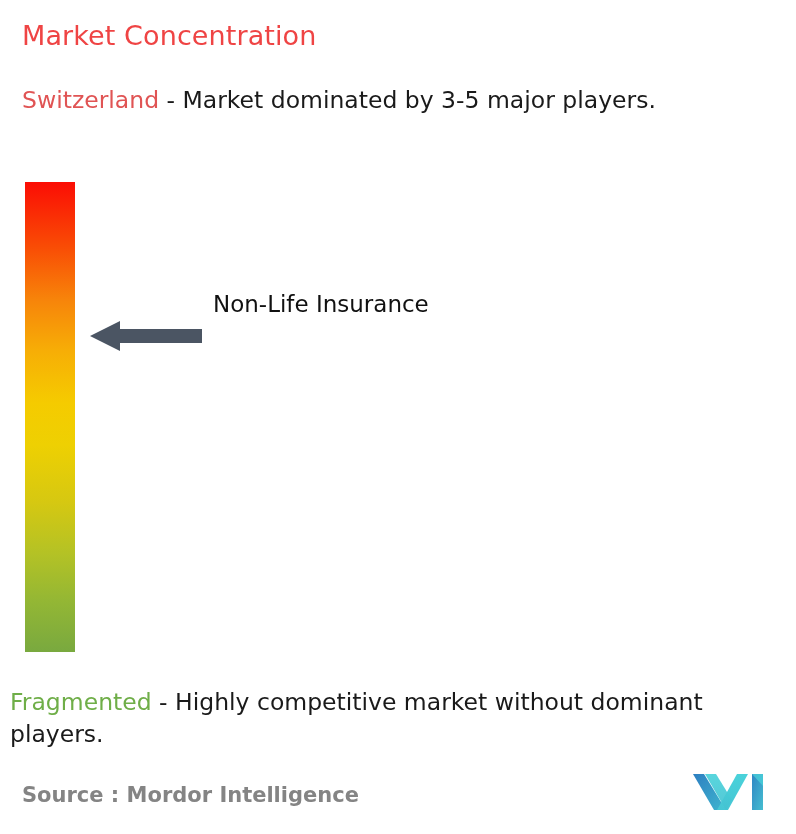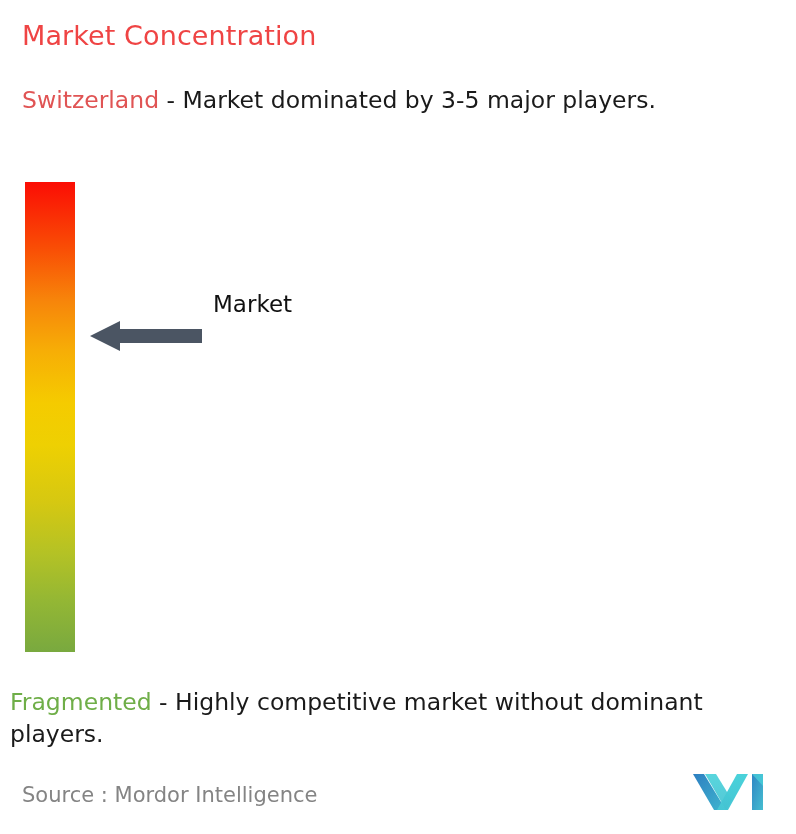--- a/index.html
+++ b/index.html
@@ -107,21 +107,21 @@
     color: #6fae48;
   }
 
   
   .source-line {
     position: absolute;
     left: 22px;
     top: 783px;
     font-size: 21px;
     color: #848484;
-    font-weight: 400;
+    font-weight: 700;
     white-space: nowrap;
   }
 
   
   .logo {
     position: absolute;
     left: 693px;
     top: 766px;
     width: 78px;
     height: 48px;
@@ -137,21 +137,21 @@
 
 <div class="gradient-bar"></div>
 
 <div class="arrow-wrap">
   <svg width="112" height="36" viewBox="0 0 112 36">
     <polygon points="0,18 30,3 30,11 112,11 112,25 30,25 30,33" fill="#4b5563"></polygon>
   </svg>
 </div>
 
 <div class="arrow-label">
-  <div>Market</div>
+  <div>Non-Life Insurance</div>
 </div>
 
 <div class="legend-bottom"><span class="kw">Fragmented</span><span class="desc">  - Highly competitive market without dominant players.</span></div>
 
 <div class="source-line">Source :  Mordor Intelligence</div>
 
 <div class="logo">
   <svg width="78" height="48" viewBox="0 0 78 48">
     <defs>
       <linearGradient id="g1" x1="0" y1="0" x2="1" y2="1">

